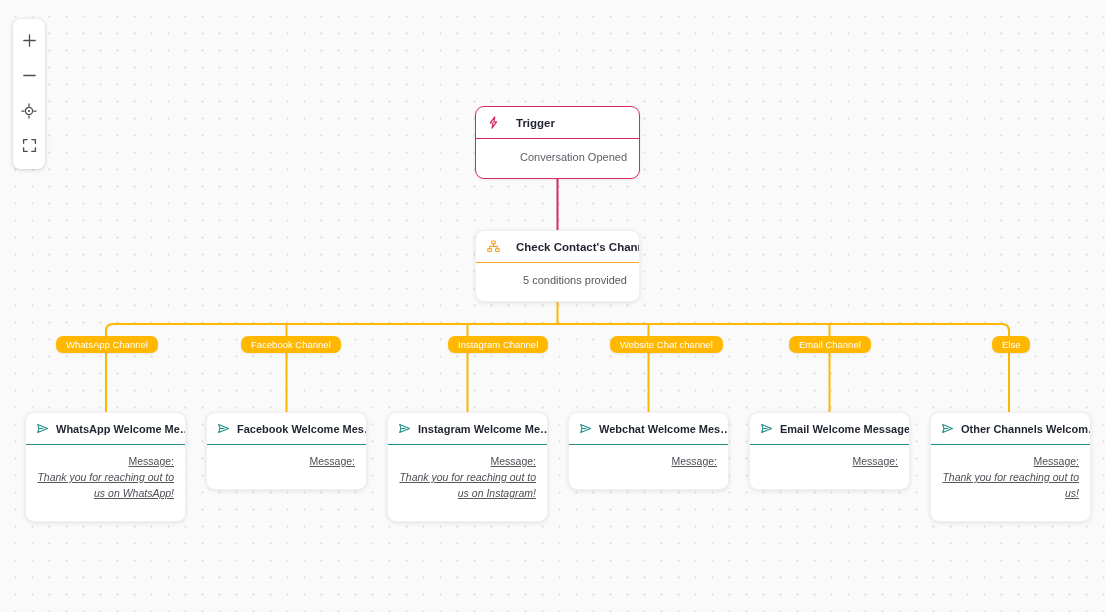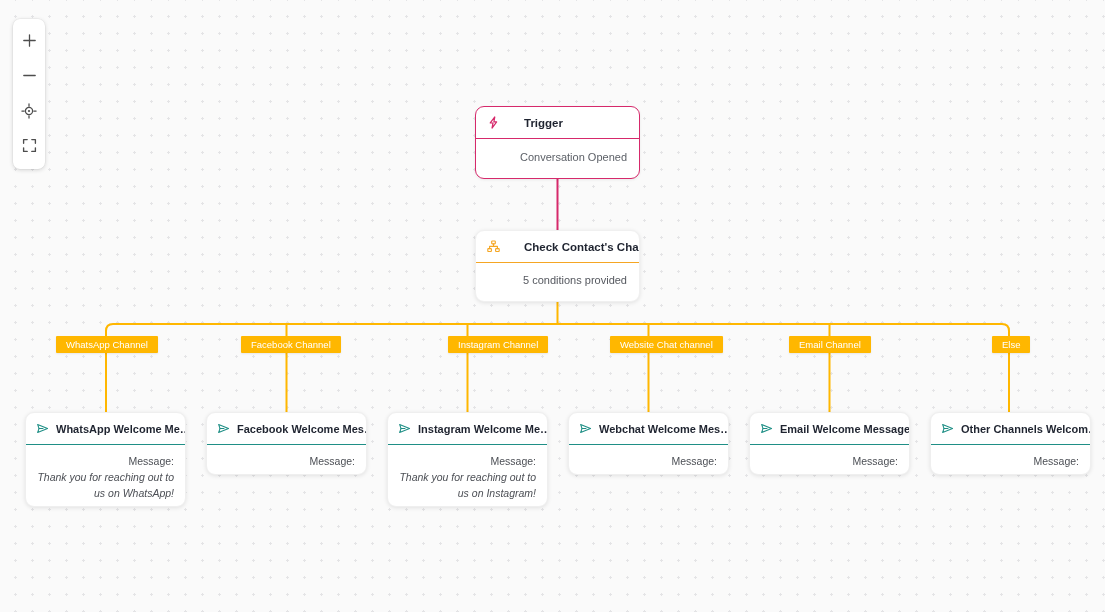--- a/index.html
+++ b/index.html
@@ -45,21 +45,21 @@
   .tool-btn svg { display: block; }
   
   .node {
     position: absolute;
     background: #ffffff;
     border-radius: 9px;
     z-index: 10;
   }
   .node-head {
     display: flex; align-items: center;
-    gap: 24px;
+    gap: 16px;
     padding: 9px 12px 9px 11px;
     font-size: 11.5px;
     font-weight: bold;
     color: #1f2430;
     white-space: nowrap;
     overflow: hidden;
   }
   .node-head .ico { flex: 0 0 auto; display: flex; }
   .node-body {
     padding: 10px 12px 12px 12px;
@@ -90,35 +90,36 @@
     box-shadow: 0 1px 4px rgba(0,0,0,.10);
     top: 412px;
   }
   .node-msg .node-head {
     border-bottom: 1.5px solid #1f8f86;
     font-size: 11px;
     padding: 9px 10px 9px 10px;
     gap: 7px;
   }
   .node-msg .node-body {
-    padding: 9px 11px 4px 11px;
+    padding: 9px 11px 19px 11px;
     font-size: 10.5px;
     line-height: 1.52;
+    text-decoration: underline;
   }
   .msg-label { color: #4c4f55; font-style: normal; }
   .msg-text  { color: #4c4f55; font-style: italic; }
   
   .pill {
     position: absolute;
     height: 17px;
     display: flex; align-items: center; justify-content: center;
     background: #ffb700;
     color: #ffffff;
     font-size: 9.5px;
-    border-radius: 1px;
+    border-radius: 7px;
     padding: 0 10px;
     white-space: nowrap;
     z-index: 12;
     top: 336px;
     box-shadow: 0 1px 2px rgba(0,0,0,.08);
   }
 </style>
 </head>
 <body>
 
@@ -287,16 +288,17 @@
       <span class="ico">
         <svg width="13" height="13" viewBox="0 0 16 16">
           <path d="M2.0 3.0 L14.2 8.0 L2.0 13.0 L3.7 8.0 Z" fill="none" stroke="#1f8f86" stroke-width="1.3" stroke-linejoin="round"></path>
           <path d="M3.7 8.0 L8.6 8.0" stroke="#1f8f86" stroke-width="1.3" stroke-linecap="round"></path>
         </svg>
       </span>
       <span>Other Channels Welcom…</span>
     </div>
     <div class="node-body">
       <div class="msg-label">Message:</div>
+      <div class="msg-text">Thank you for reaching out to us!</div>
     </div>
   </div>
 
 </div>
 
 </body></html>

